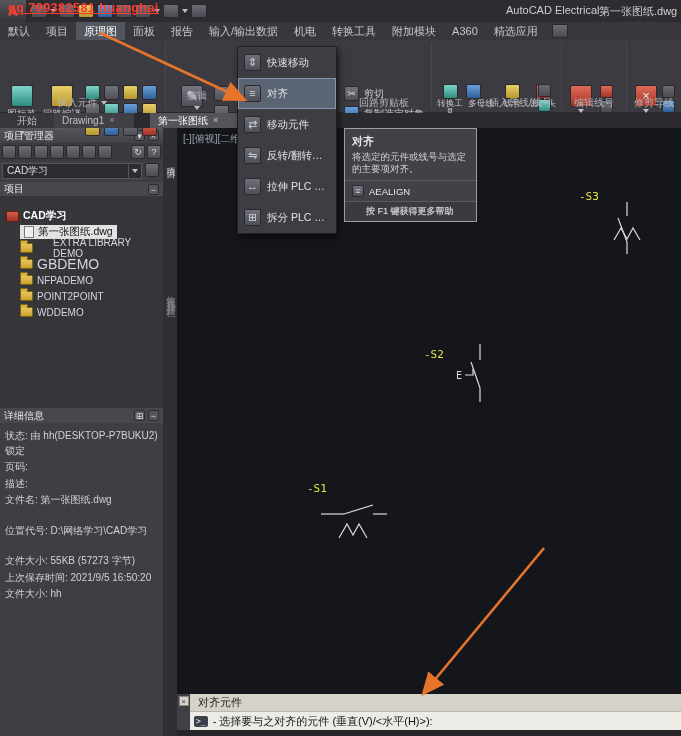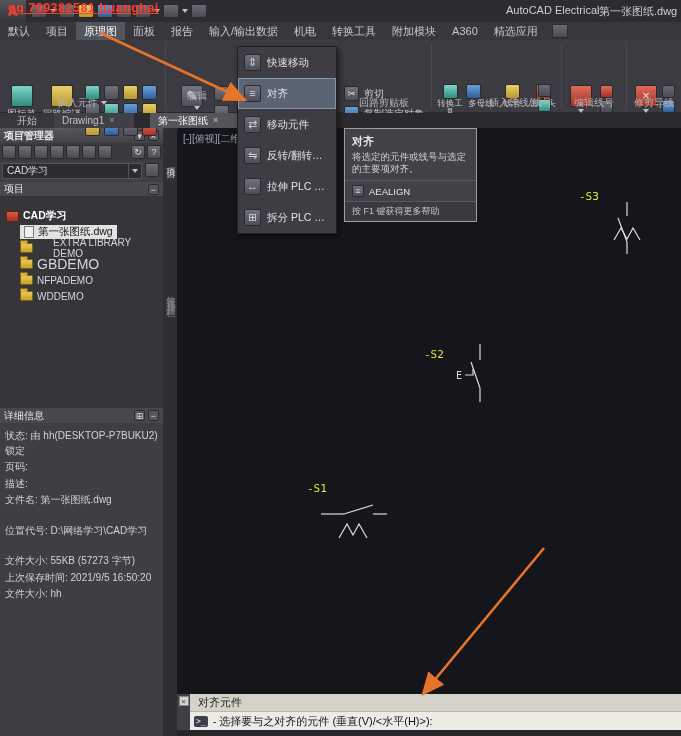--- a/index.html
+++ b/index.html
@@ -61,21 +61,21 @@
   
   .tooltip { left:344px; top:128px; width:133px; background:#414147; border:1px solid #9c9ca4;
              z-index:160; color:#e4e4e8; }
 
   
   .doctabs { left:0; top:113px; width:681px; height:15px; background:#2b2b2f; z-index:9; display:flex; }
   .dtab { font-size:10px; line-height:15px; color:#c0c0c6; padding:0 8px; display:flex; align-items:center; gap:5px; white-space:nowrap; }
 
   
   .sidebar { left:0; top:128px; width:163px; height:608px; background:#3e3e43; z-index:5; }
-  .phead { background:linear-gradient(#55555b,#424248); font-size:10px; font-weight:bold; color:#e8e8ea;
+  .phead { background:linear-gradient(#55555b,#424248); font-size:10px; font-weight:normal; color:#e8e8ea;
            display:flex; align-items:center; padding:0 4px; }
   .hic { width:11px; height:11px; font-size:9px; line-height:10px; text-align:center; color:#d6d6da;
          background:#55555c; border:1px solid #2c2c30; border-radius:2px; }
   .ic14 { width:14px; height:14px; border:1px solid #2a2a2e; border-radius:2px;
           background:linear-gradient(#6e6e76,#4c4c54); color:#d3d8de; font-size:9px;
           line-height:12px; text-align:center; display:inline-block; }
   .trow { height:16px; display:flex; align-items:center; gap:4px; font-size:10.5px; color:#d6d6da; }
   .fold { width:13px; height:10px; background:linear-gradient(#e8c55a,#c9a02f); border:1px solid #7a6418;
           border-radius:1px; position:relative; flex:0 0 auto; }
   .fold::before { content:""; position:absolute; left:-1px; top:-4px; width:6px; height:3px;
@@ -183,20 +183,24 @@
       <div class="trow" style="padding-left:20px;">
         <span class="fold"></span>
         <span style="font-size:14px;">GBDEMO</span>
       </div>
       <div class="trow" style="padding-left:20px;">
         <span class="fold"></span>
         <span style="font-size:10px;">NFPADEMO</span>
       </div>
       <div class="trow" style="padding-left:20px;">
         <span class="fold"></span>
+        <span style="font-size:10px;">POINT2POINT</span>
+      </div>
+      <div class="trow" style="padding-left:20px;">
+        <span class="fold"></span>
         <span style="font-size:10px;">WDDEMO</span>
       </div>
     </div>
     <div class="abs phead" style="left:0;top:280px;width:163px;height:15px;font-weight:normal;background:#47474d;">
       <span>详细信息</span>
       <span style="margin-left:auto;display:flex;gap:3px;">
         <span class="hic">⊞</span>
         <span class="hic">−</span>
       </span>
     </div>
@@ -403,21 +407,21 @@
     </div>
   </div>
 
   <div class="abs tooltip">
     <div style="padding:5px 7px 2px;font-size:11px;font-weight:bold;">对齐</div>
     <div style="padding:0 7px 5px;font-size:9.5px;line-height:12px;color:#cfcfd4;">将选定的元件或线号与选定的主要项对齐。</div>
     <div style="border-top:1px solid #5a5a62;padding:4px 7px;display:flex;gap:5px;align-items:center;font-size:9.5px;">
       <span class="mic" style="width:12px;height:12px;font-size:9px;line-height:11px;">≡</span>
       <span>AEALIGN</span>
     </div>
-    <div style="border-top:1px solid #5a5a62;background:#3a3a40;padding:3px 7px;font-size:9px;color:#c2c2c8;">按 F1 键获得更多帮助</div>
+    <div style="border-top:1px solid #5a5a62;background:#3a3a40;padding:3px 21px;font-size:9px;color:#c2c2c8;font-weight:bold;">按 F1 键获得更多帮助</div>
   </div>
 
   <div class="abs cmd">
     <div class="abs" style="left:0;top:0;width:13px;height:36px;background:#3f3f45;display:flex;justify-content:center;padding-top:2px;">
       <span style="width:10px;height:10px;background:#d6d3ca;color:#333;font-size:8px;line-height:9px;text-align:center;border:1px solid #8a8880;">×</span>
     </div>
     <div class="abs" style="left:13px;top:0;width:491px;height:17px;background:#d5d2c9;color:#1d1d1d;font-size:11px;line-height:17px;padding-left:8px;">对齐元件</div>
     <div class="abs" style="left:13px;top:17px;width:491px;height:19px;background:#ecebe6;border-top:1px solid #b8b5ac;display:flex;align-items:center;gap:5px;padding-left:4px;">
       <span style="background:#3a3f4a;color:#e6e9ee;font-size:8px;line-height:11px;padding:0 2px;border-radius:2px;font-family:'DejaVu Sans Mono',monospace;">&gt;_</span>
       <span style="font-size:11px;color:#14141a;">- 选择要与之对齐的元件 (垂直(V)/&lt;水平(H)&gt;):</span>

